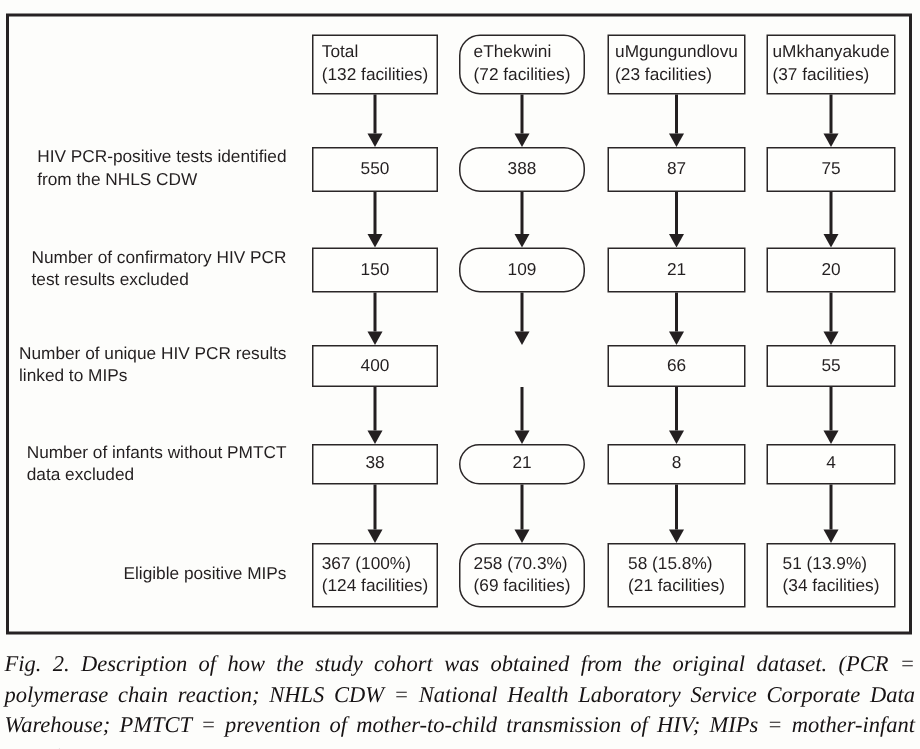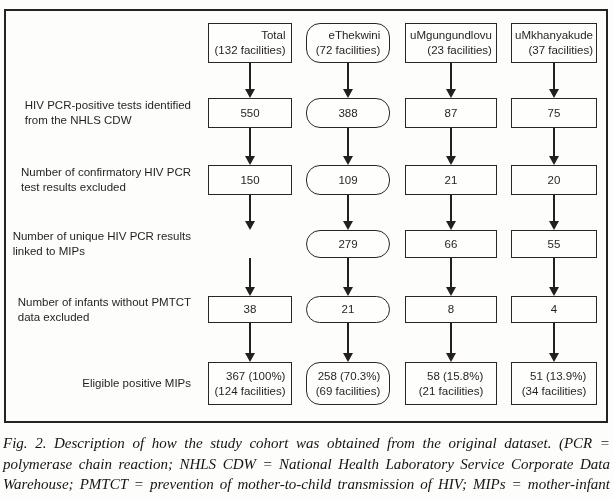--- a/index.html
+++ b/index.html
@@ -54,21 +54,21 @@
   }
   .box {
     justify-self: center;
     align-self: stretch;
     width: 84px;
     border: 1.5px solid #2a2627;
     background: #fefefc;
     display: flex;
     align-items: center;
     justify-content: center;
-    text-align: right;
+    text-align: left;
     white-space: pre-line;
     font-size: 11.5px;
     line-height: 1.3;
     box-sizing: border-box;
     color: #231f20;
   }
   .c4.box { width: 92px; }
   .c5.box { width: 86px; }
   .arrow {
     justify-self: center;
@@ -128,20 +128,21 @@
     <div class="box c2 r3">550</div>
     <div class="arrow c2 r4">
         <div class="arrow-line"></div>
         <div class="arrow-head"></div>
       </div>
     <div class="box c2 r5">150</div>
     <div class="arrow c2 r6">
         <div class="arrow-line"></div>
         <div class="arrow-head"></div>
       </div>
+    <div class="box c2 r7">400</div>
     <div class="arrow c2 r8">
         <div class="arrow-line"></div>
         <div class="arrow-head"></div>
       </div>
     <div class="box c2 r9">38</div>
     <div class="arrow c2 r10">
         <div class="arrow-line"></div>
         <div class="arrow-head"></div>
       </div>
     <div class="box c2 r11">367 (100%)
@@ -156,21 +157,20 @@
     <div class="box c3 r3">388</div>
     <div class="arrow c3 r4">
         <div class="arrow-line"></div>
         <div class="arrow-head"></div>
       </div>
     <div class="box c3 r5">109</div>
     <div class="arrow c3 r6">
         <div class="arrow-line"></div>
         <div class="arrow-head"></div>
       </div>
-    <div class="box c3 r7">279</div>
     <div class="arrow c3 r8">
         <div class="arrow-line"></div>
         <div class="arrow-head"></div>
       </div>
     <div class="box c3 r9">21</div>
     <div class="arrow c3 r10">
         <div class="arrow-line"></div>
         <div class="arrow-head"></div>
       </div>
     <div class="box c3 r11">258 (70.3%)

